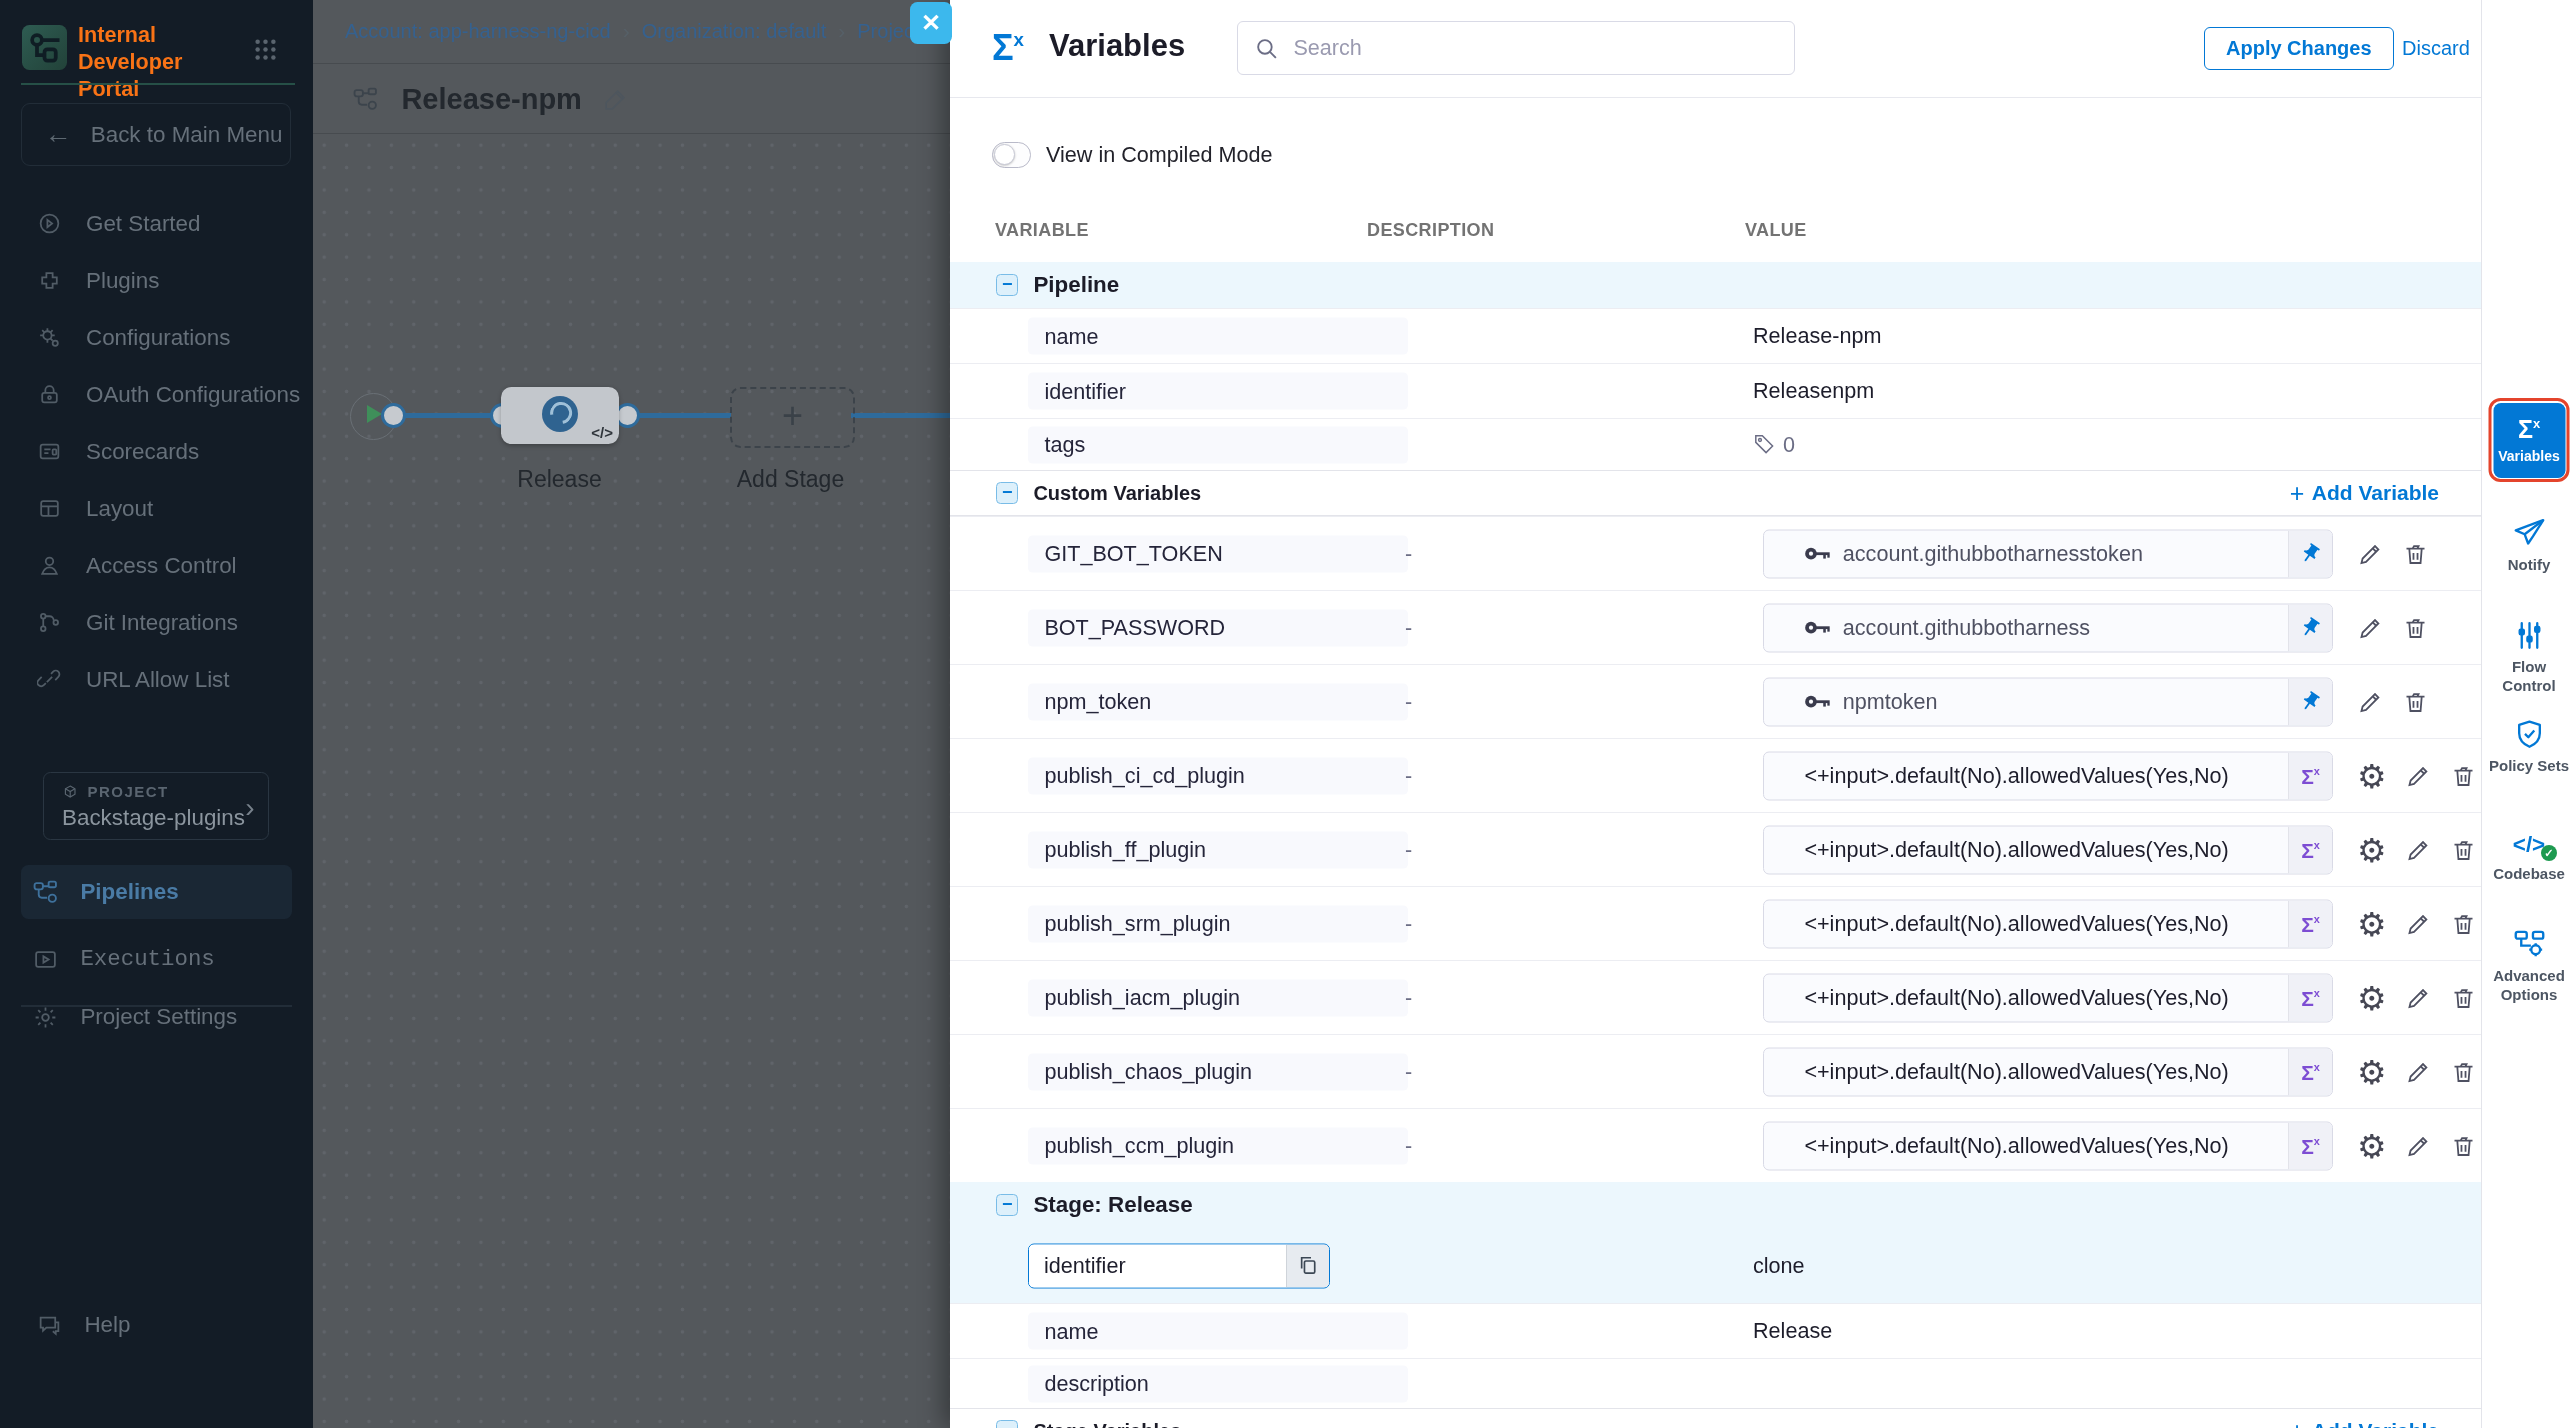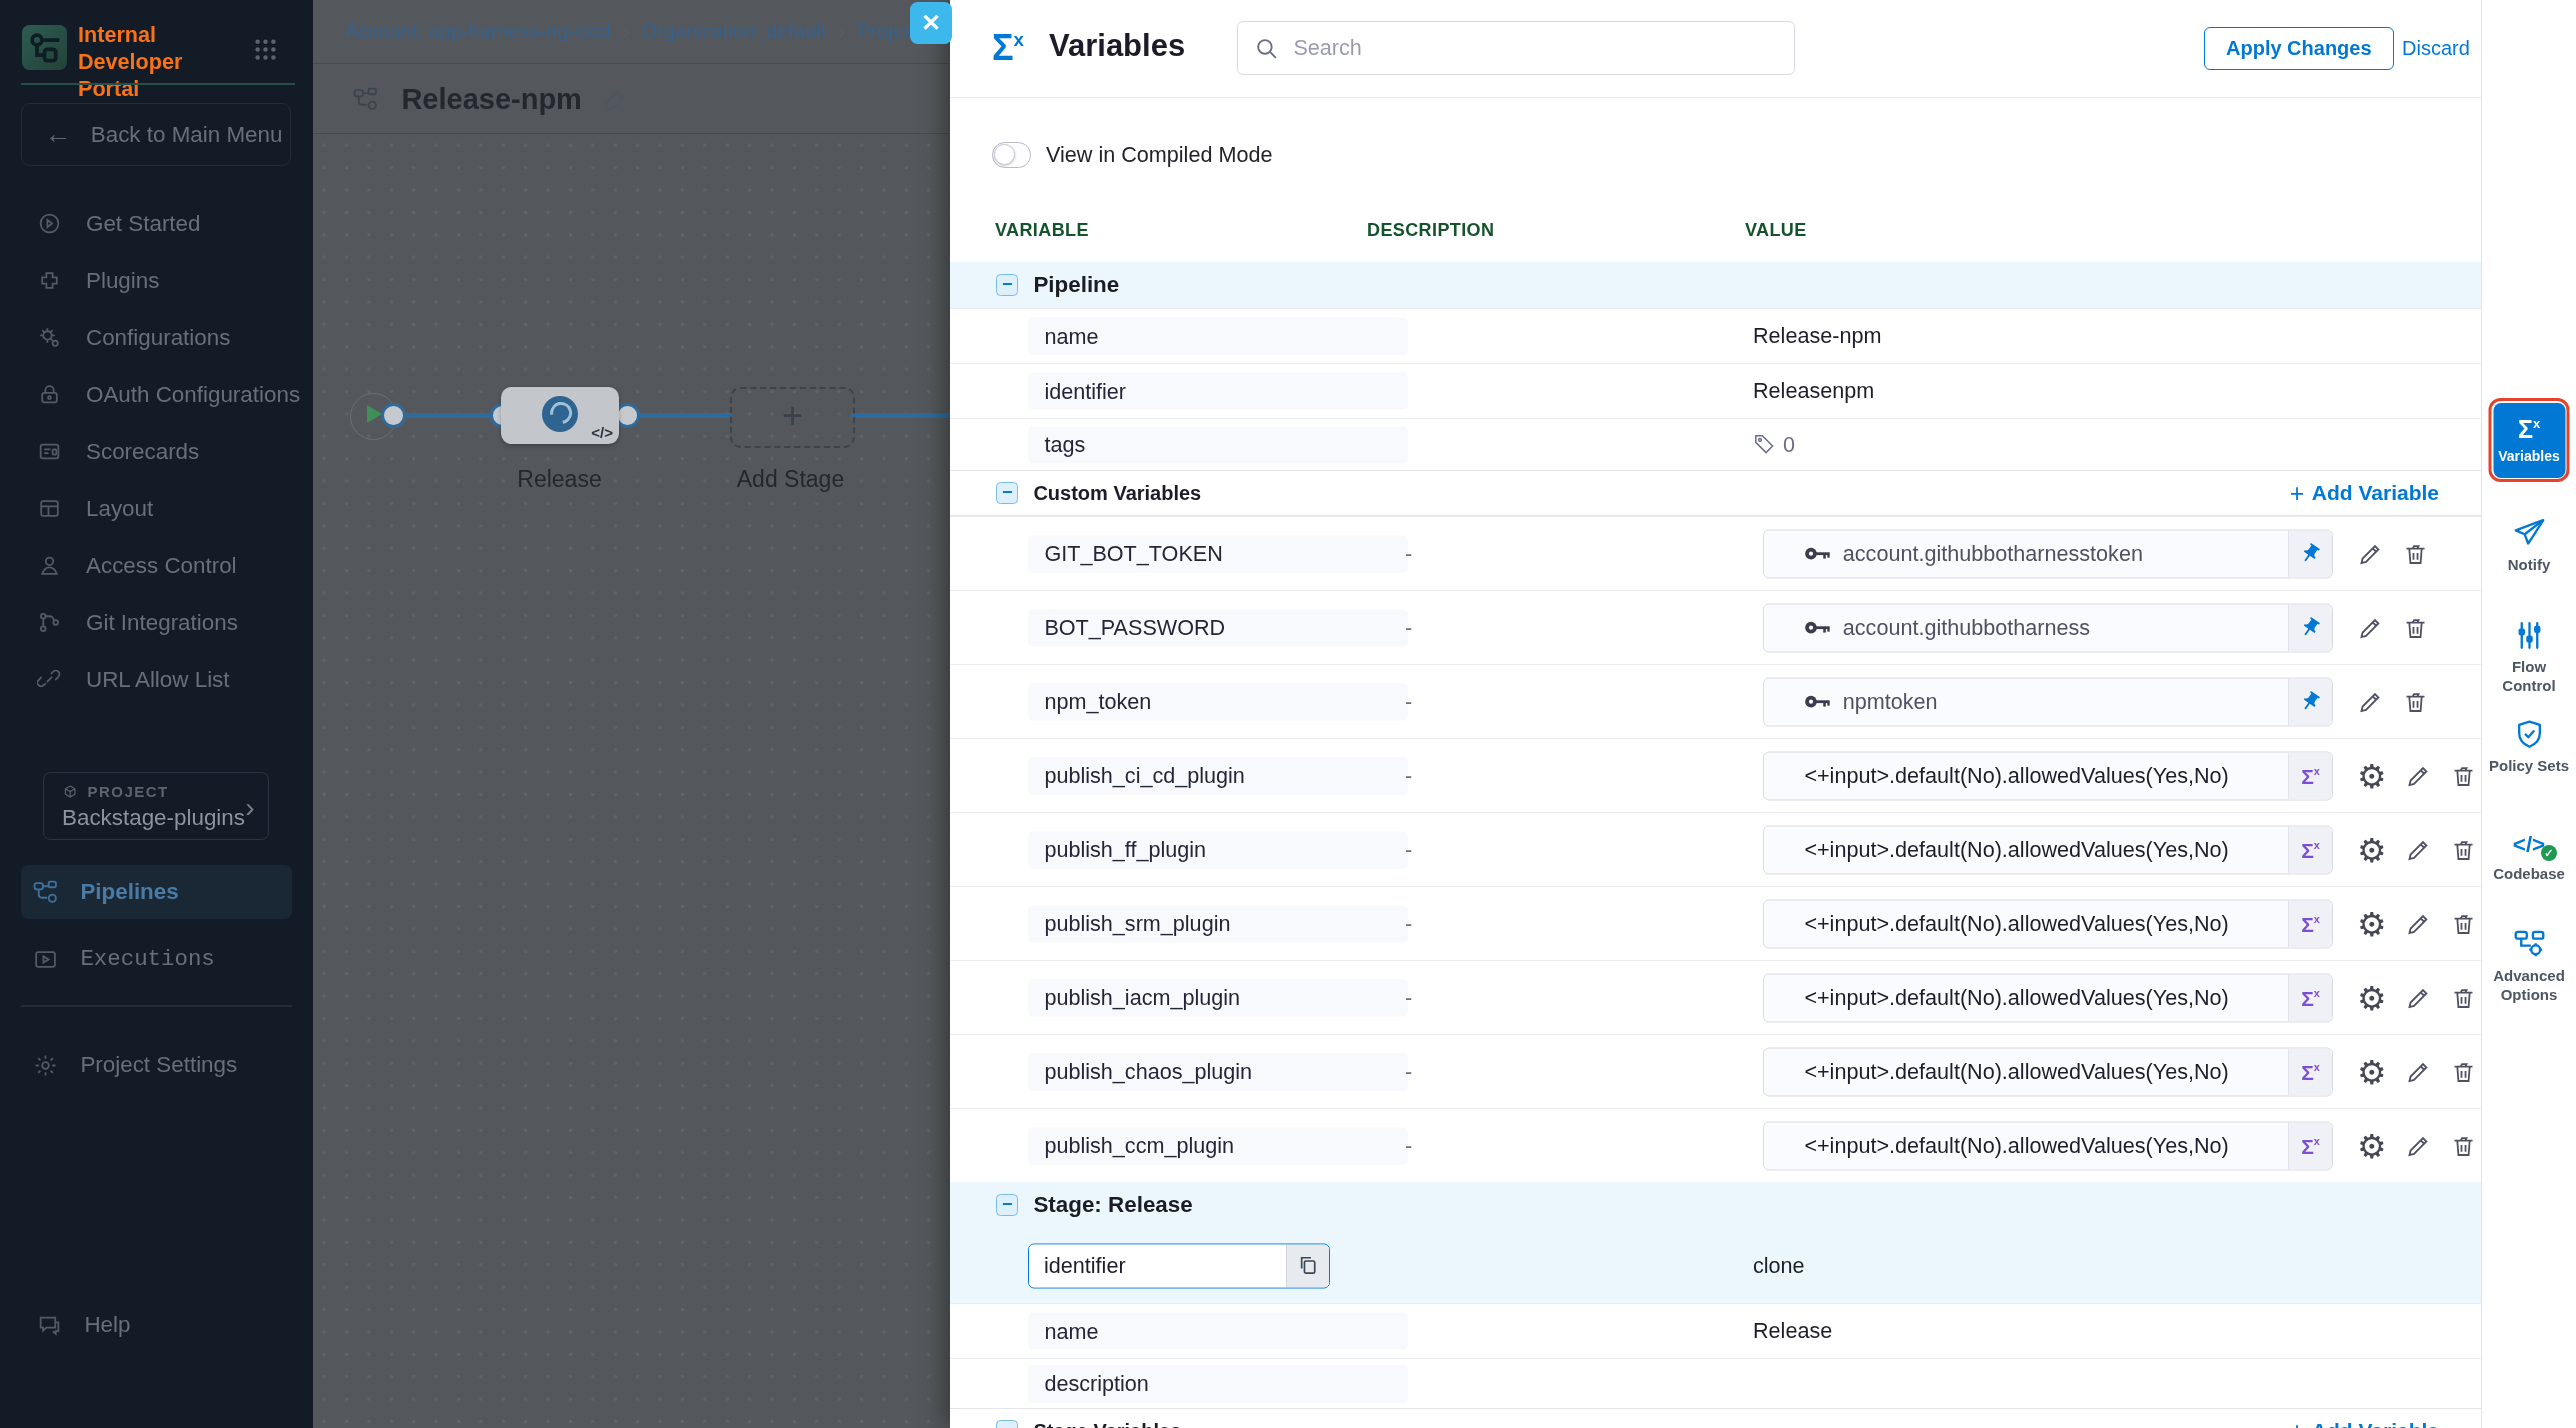--- a/index.html
+++ b/index.html
@@ -65,21 +65,21 @@
   .search svg{margin:0 12px 0 16.4px;}
   .search input{border:none;outline:none;flex:1;font-size:21.6px;color:#1c1c28;font-family:"Liberation Sans",sans-serif;background:transparent;}
   .search input::placeholder{color:#9a9ab0;}
   .applybtn{position:absolute;left:1254px;top:27px;height:43px;padding:0 21px;border:1.5px solid #0278d5;border-radius:6px;background:#fff;color:#0278d5;font-size:20px;font-weight:bold;display:flex;align-items:center;box-sizing:border-box;}
   .discard{position:absolute;left:1452px;top:37px;font-size:20px;color:#0278d5;}
   .trow{position:absolute;left:42px;top:142px;display:flex;align-items:center;}
   .toggle{width:37px;height:24px;border:0.7px solid #b9bac9;border-radius:12.7px;background:#fdfdfe;position:relative;}
   .toggle .knob{position:absolute;left:0.7px;top:0.7px;width:21px;height:21px;border-radius:50%;background:#fff;border:0.7px solid #c9cad6;box-shadow:0 0.7px 2.2px rgba(0,0,0,.25);box-sizing:border-box;}
   .tlabel{margin-left:15px;font-size:21.6px;color:#22222a;}
   .cols{position:absolute;left:0;top:220px;right:0;height:42px;}
-  .cols span{position:absolute;font-size:18px;font-weight:bold;color:#14532d;letter-spacing:0.4px;}
+  .cols span{position:absolute;font-size:18px;font-weight:bold;color:#737373;letter-spacing:0.4px;}
   .col-var{left:45px;} .col-desc{left:417px;} .col-val{left:795px;}
   #var-table{position:absolute;left:0;top:262px;right:0;bottom:0;overflow:hidden;}
 
   .sec-head{position:relative;display:flex;align-items:center;padding-left:46px;box-sizing:border-box;}
   .sec-head.major{height:46px;background:#ecf7fd;font-size:22.4px;font-weight:bold;color:#1c1c28;}
   .sec-head.minor{height:46px;background:#fff;font-size:20px;font-weight:bold;color:#1c1c28;border-top:0.7px solid #e3e4ea;border-bottom:0.7px solid #e3e4ea;}
   .minusbox{width:22.4px;height:22.4px;border:1.5px solid #79bce7;background:#ddf0fb;border-radius:4.5px;color:#0278d5;font-size:18px;line-height:19.4px;text-align:center;margin-right:15px;box-sizing:border-box;font-weight:bold;}
   .addvar{position:absolute;right:43px;top:0;height:100%;display:flex;align-items:center;color:#0278d5;font-size:21px;font-weight:bold;}
   .addvar .plus{font-size:25px;margin-right:7.5px;font-weight:normal;}
 
@@ -312,21 +312,21 @@
     <div class="navitem" style="top:932px;font-family:Liberation Mono, monospace;">
       <span class="sic">
           <svg width="25" height="25" viewBox="0 0 24 24" fill="none" stroke="currentColor" stroke-width="1.7">
             <rect x="3" y="5" width="18" height="14" rx="2"></rect>
             <path d="M10 9l5 3-5 3z"></path>
           </svg>
         </span>
       <span>Executions</span>
     </div>
     <div class="sdivider"></div>
-    <div class="navitem" style="top:1038px;">
+    <div class="navitem" style="top:990px;">
       <span class="sic">
           <svg width="25" height="25" viewBox="0 0 24 24" fill="none" stroke="currentColor" stroke-width="1.7">
             <circle cx="12" cy="12" r="3.2"></circle>
             <path d="M12 2.5v3M12 18.5v3M2.5 12h3M18.5 12h3M5 5l2.1 2.1M16.9 16.9L19 19M19 5l-2.1 2.1M7.1 16.9L5 19"></path>
           </svg>
         </span>
       <span>Project Settings</span>
     </div>
 
     <div class="bottomitem" style="top:1301px;height:48px;">

